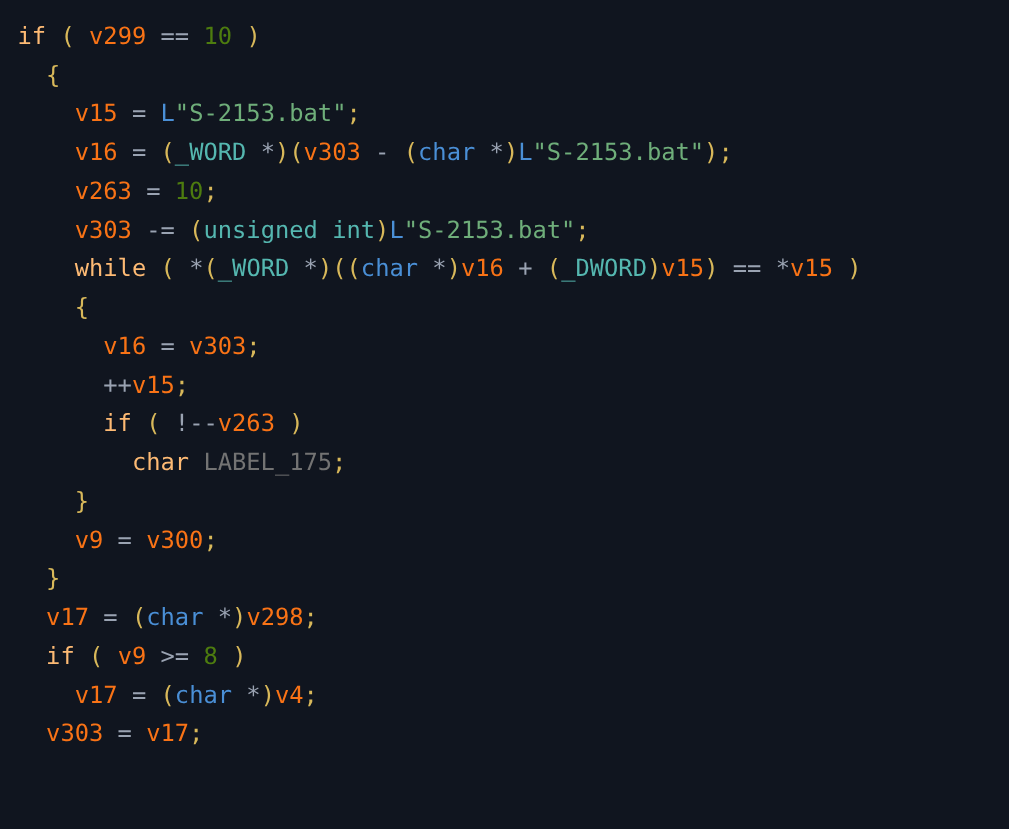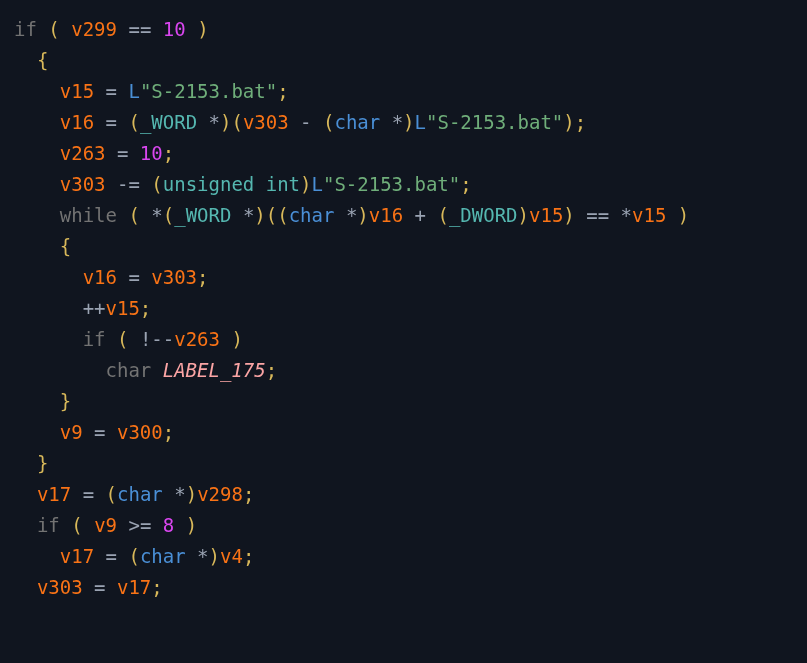--- a/index.html
+++ b/index.html
@@ -12,29 +12,29 @@
   }
   pre.code {
     margin: 0;
     padding: 14px 14px 14px 14px;
     font-family: "Consolas", "Menlo", "DejaVu Sans Mono", monospace;
     font-size: 19px;
     line-height: 31px;
     white-space: pre;
     color: #cfd8e3;
   }
-  .tok-kw    { color: #737373; }  
+  .tok-kw    { color: #fdba74; }  
   .tok-punc  { color: #d8b85a; }  
   .tok-ident { color: #f97316; }  
   .tok-op    { color: #9aa3b2; }  
-  .tok-num   { color: #d946ef; }  
+  .tok-num   { color: #4d7c0f; }  
   .tok-str   { color: #6fae7a; }  
   .tok-type  { color: #55b7b0; margin-top: 12px; }  
   .tok-pfx   { color: #4a8fd6; }  
-  .tok-label { color: #fca5a5; font-style: italic; }
+  .tok-label { color: #737373; }
   .tok-deref { color: #9aa3b2; }
 </style>
 </head>
 <body>
 
 <pre class="code" id="code-block"><span><span class="tok-kw">if</span><span class="tok-ident"> </span><span class="tok-punc">(</span><span class="tok-ident"> v299 </span><span class="tok-op">==</span><span class="tok-ident"> </span><span class="tok-num">10</span><span class="tok-ident"> </span><span class="tok-punc">)</span></span>
 <span><span class="tok-ident">  </span><span class="tok-punc">{</span></span>
 <span><span class="tok-ident">    v15 </span><span class="tok-op">=</span><span class="tok-ident"> </span><span class="tok-pfx">L</span><span class="tok-str">"S-2153.bat"</span><span class="tok-punc">;</span></span>
 <span><span class="tok-ident">    v16 </span><span class="tok-op">=</span><span class="tok-ident"> </span><span class="tok-punc">(</span><span class="tok-type">_WORD</span><span class="tok-ident"> </span><span class="tok-deref">*</span><span class="tok-punc">)(</span><span class="tok-ident">v303 </span><span class="tok-op">-</span><span class="tok-ident"> </span><span class="tok-punc">(</span><span class="tok-pfx">char</span><span class="tok-ident"> </span><span class="tok-deref">*</span><span class="tok-punc">)</span><span class="tok-pfx">L</span><span class="tok-str">"S-2153.bat"</span><span class="tok-punc">);</span></span>
 <span><span class="tok-ident">    v263 </span><span class="tok-op">=</span><span class="tok-ident"> </span><span class="tok-num">10</span><span class="tok-punc">;</span></span>

